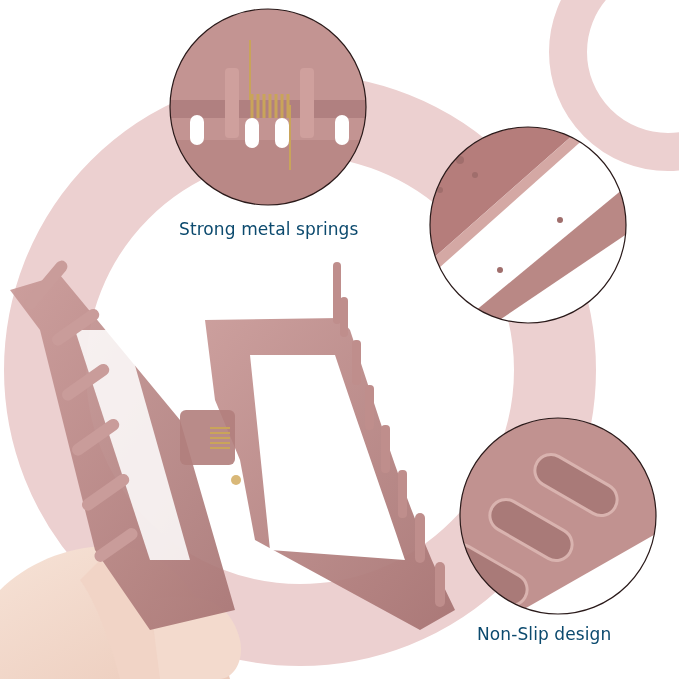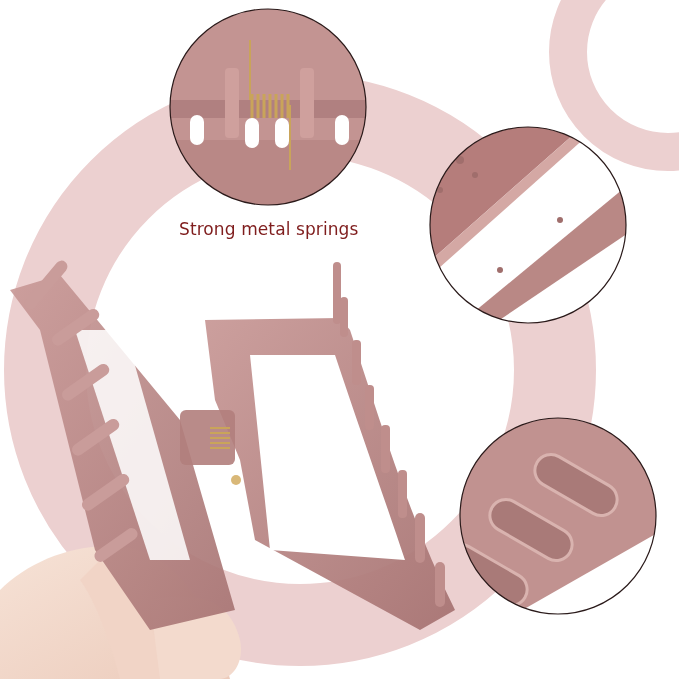--- a/index.html
+++ b/index.html
@@ -1,19 +1,19 @@
 <!DOCTYPE html>
 <html><head>
 <meta charset="utf-8">
 <style>
   html, body { margin: 0; padding: 0; background: #ffffff; }
   body { width: 679px; height: 679px; overflow: hidden; position: relative; font-family: "DejaVu Sans", "Liberation Sans", sans-serif; }
   .stage { position: absolute; left: 0; top: 0; width: 679px; height: 679px; }
   .stage svg { position: absolute; left: 0; top: 0; }
-  .caption { position: absolute; font-size: 17px; color: #7f1d1d; white-space: nowrap; letter-spacing: 0.1px; }
+  .caption { position: absolute; font-size: 17px; color: #0c4a6e; white-space: nowrap; letter-spacing: 0.1px; }
   .cap-springs { left: 179px; top: 219px; }
   .cap-rubber { left: 415px; top: 328px; }
   .cap-nonslip { left: 477px; top: 624px; }
 </style>
 </head>
 <body>
 
 <div class="stage">
   <svg width="679" height="679" viewBox="0 0 679 679" xmlns="http://www.w3.org/2000/svg">
     <defs>
@@ -136,13 +136,14 @@
         <path d="M500 410 L 680 410 L 680 520 L 470 640 L 450 640 L 450 500 Z" fill="#c19290"></path>
         <rect x="560" y="440" width="32" height="90" rx="16" transform="rotate(-60 576 485)" fill="#a97a78" stroke="#d9b3af" stroke-width="3"></rect>
         <rect x="515" y="485" width="32" height="90" rx="16" transform="rotate(-60 531 530)" fill="#a97a78" stroke="#d9b3af" stroke-width="3"></rect>
         <rect x="470" y="530" width="32" height="90" rx="16" transform="rotate(-60 486 575)" fill="#a97a78" stroke="#d9b3af" stroke-width="3"></rect>
       </g>
       <circle cx="558" cy="516" r="98" fill="none" stroke="#2a1a1a" stroke-width="1.2"></circle>
     </g>
   </svg>
 
   <div class="caption cap-springs">Strong metal springs</div>
+  <div class="caption cap-nonslip">Non-Slip design</div>
 </div>
 
 </body></html>

